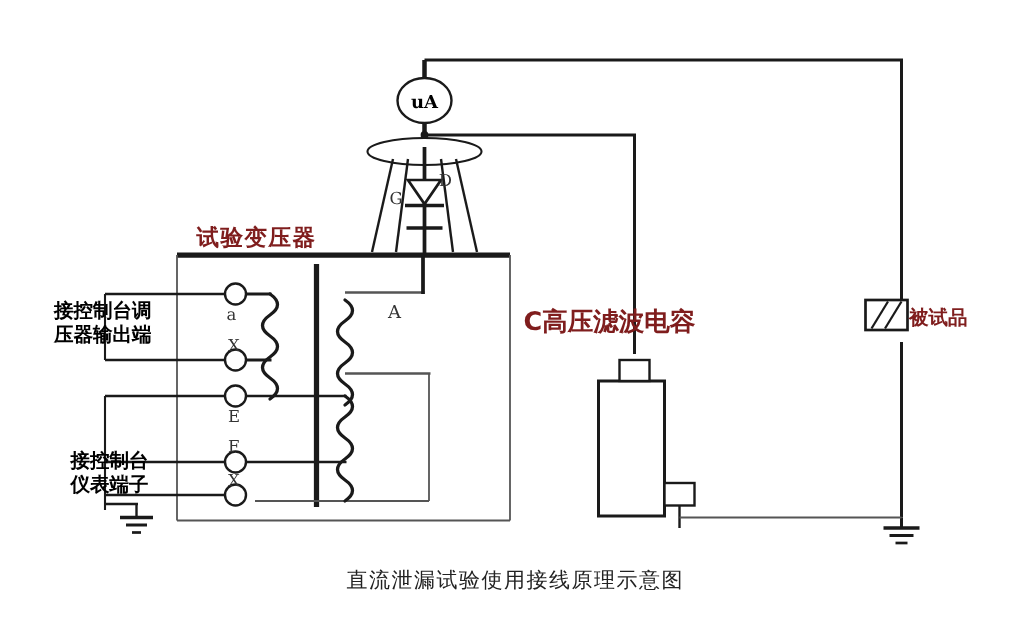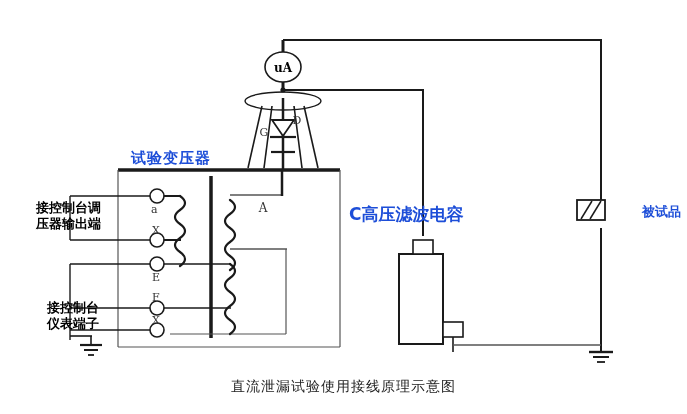--- a/index.html
+++ b/index.html
@@ -18,21 +18,21 @@
     position: absolute;
     left: 0;
     top: 0;
     width: 687px;
     height: 414px;
   }
   .cap-label {
     position: absolute;
     font-weight: bold;
     font-size: 13px;
-    color: #1d4ed8;
+    color: #7f1d1d;
     white-space: nowrap;
     letter-spacing: 0px;
   }
   .caption {
     position: absolute;
     left: 0;
     top: 378px;
     width: 687px;
     text-align: center;
     font-size: 14px;
@@ -164,21 +164,21 @@
 <div class="term-letter" style="left:151px; top:203px;">a</div>
 <div class="term-letter" style="left:152px; top:224px;">X</div>
 <div class="term-letter" style="left:152px; top:271px;">E</div>
 <div class="term-letter" style="left:152px; top:291px;">F</div>
 <div class="term-letter" style="left:152px; top:314px;">X</div>
 
 <div class="cap-label" style="left:131px; top:149px; font-size:15px; letter-spacing:1px;">试验变压器</div>
 
 <div class="cap-label" style="left:349px; top:203px; font-size:17px;">C高压滤波电容</div>
 
-<div class="cap-label" style="left:606px; top:203px; font-size:13px;padding-left:36px;">被试品</div>
+<div class="cap-label" style="left:606px; top:203px; font-size:13px;">被试品</div>
 
 <div class="side-label" style="left:36px; top:200px;">接控制台调
 压器输出端</div>
 
 <div class="side-label" style="left:47px; top:268px;margin-top:32px;">接控制台
 仪表端子</div>
 
 <div class="caption">直流泄漏试验使用接线原理示意图</div>
 
 </body></html>

